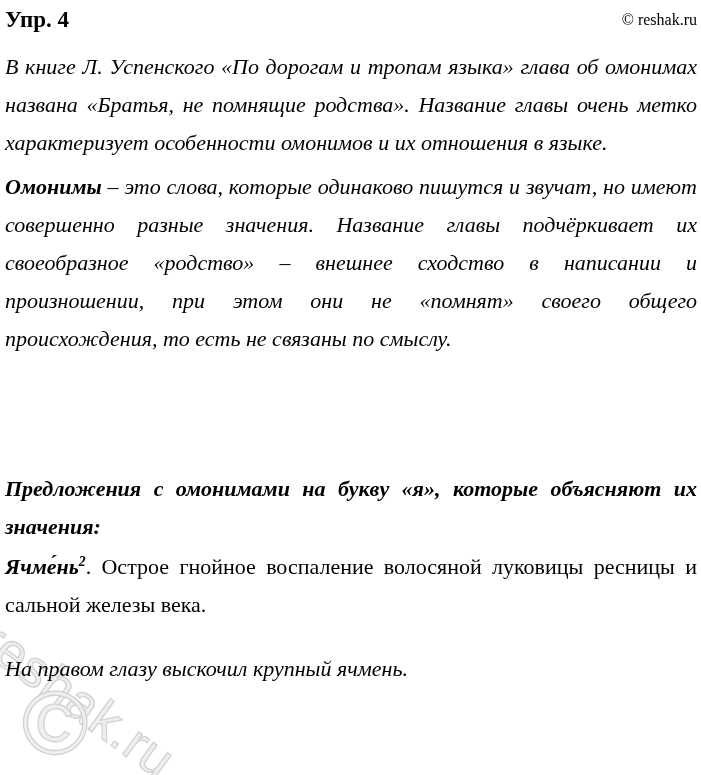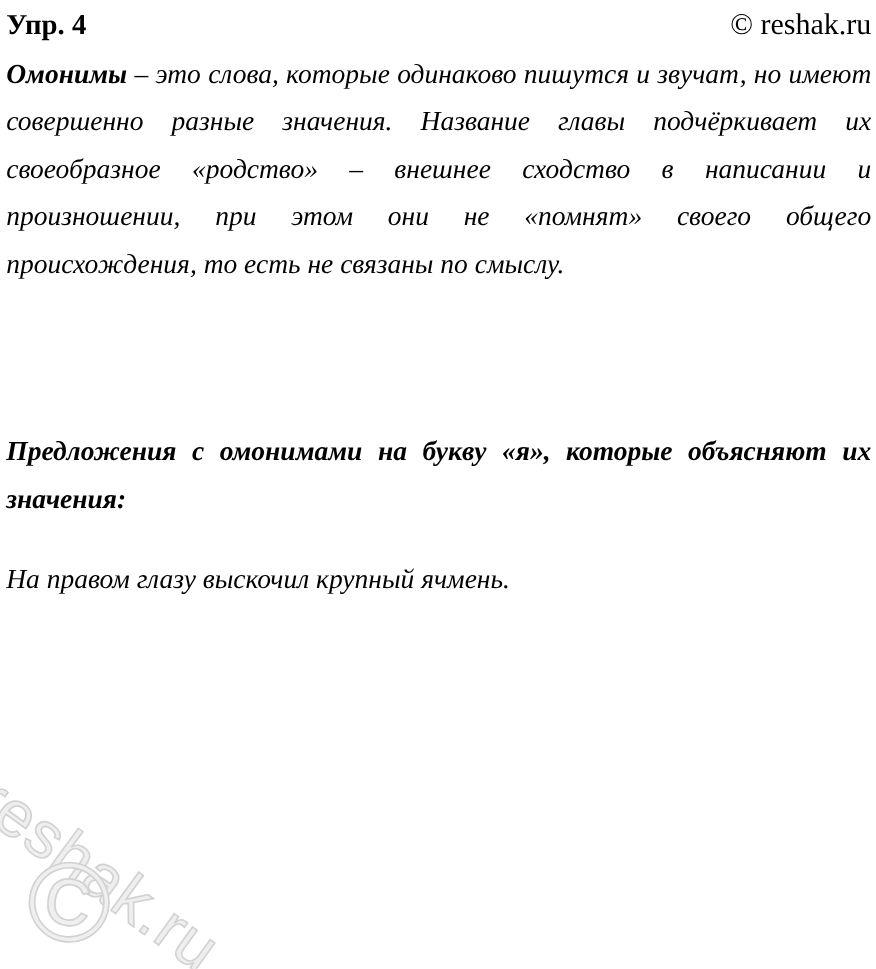--- a/index.html
+++ b/index.html
@@ -20,21 +20,21 @@
     padding: 6px 4px 0 5px;
   }
 
   .doc-header {
     display: flex;
     justify-content: space-between;
     align-items: center;
     line-height: 28px;
   }
   .exercise { font-weight: bold; font-size: 23px; }
-  .copyright { font-weight: normal; font-size: 24px; }
+  .copyright { font-weight: normal; font-size: 16px; }
 
   p {
     margin: 0;
     line-height: 38px;
     text-align: justify;
     text-align-last: left;
   }
 
   .intro {
     margin-top: 14px;
@@ -111,23 +111,25 @@
 <div class="watermark wm-text">reshak.ru</div>
 <div class="watermark wm-copy">©</div>
 
 <div class="page">
 
   <div class="doc-header">
     <span class="exercise">Упр. 4</span>
     <span class="copyright">© reshak.ru</span>
   </div>
 
+  <p class="intro">В книге Л. Успенского «По дорогам и тропам языка» глава об омонимах названа «Братья, не помнящие родства». Название главы очень метко характеризует особенности омонимов и их отношения в языке.</p>
 
   <p class="definition"><span class="lead">Омонимы</span><span> – это слова, которые одинаково пишутся и звучат, но имеют совершенно разные значения. Название главы подчёркивает их своеобразное «родство» – внешнее сходство в написании и произношении, при этом они не «помнят» своего общего происхождения, то есть не связаны по смыслу.</span></p>
 
   <p class="task-heading">Предложения с омонимами на букву «я», которые объясняют их значения:</p>
 
 
 
+  <p class="entry-def entry-2"><span class="term">Ячме́нь</span><sup class="hom">2</sup><span>. Острое гнойное воспаление волосяной луковицы ресницы и сальной железы века.</span></p>
 
   <p class="example example-2">На правом глазу выскочил крупный ячмень.</p>
 
 </div>
 
 </body></html>

